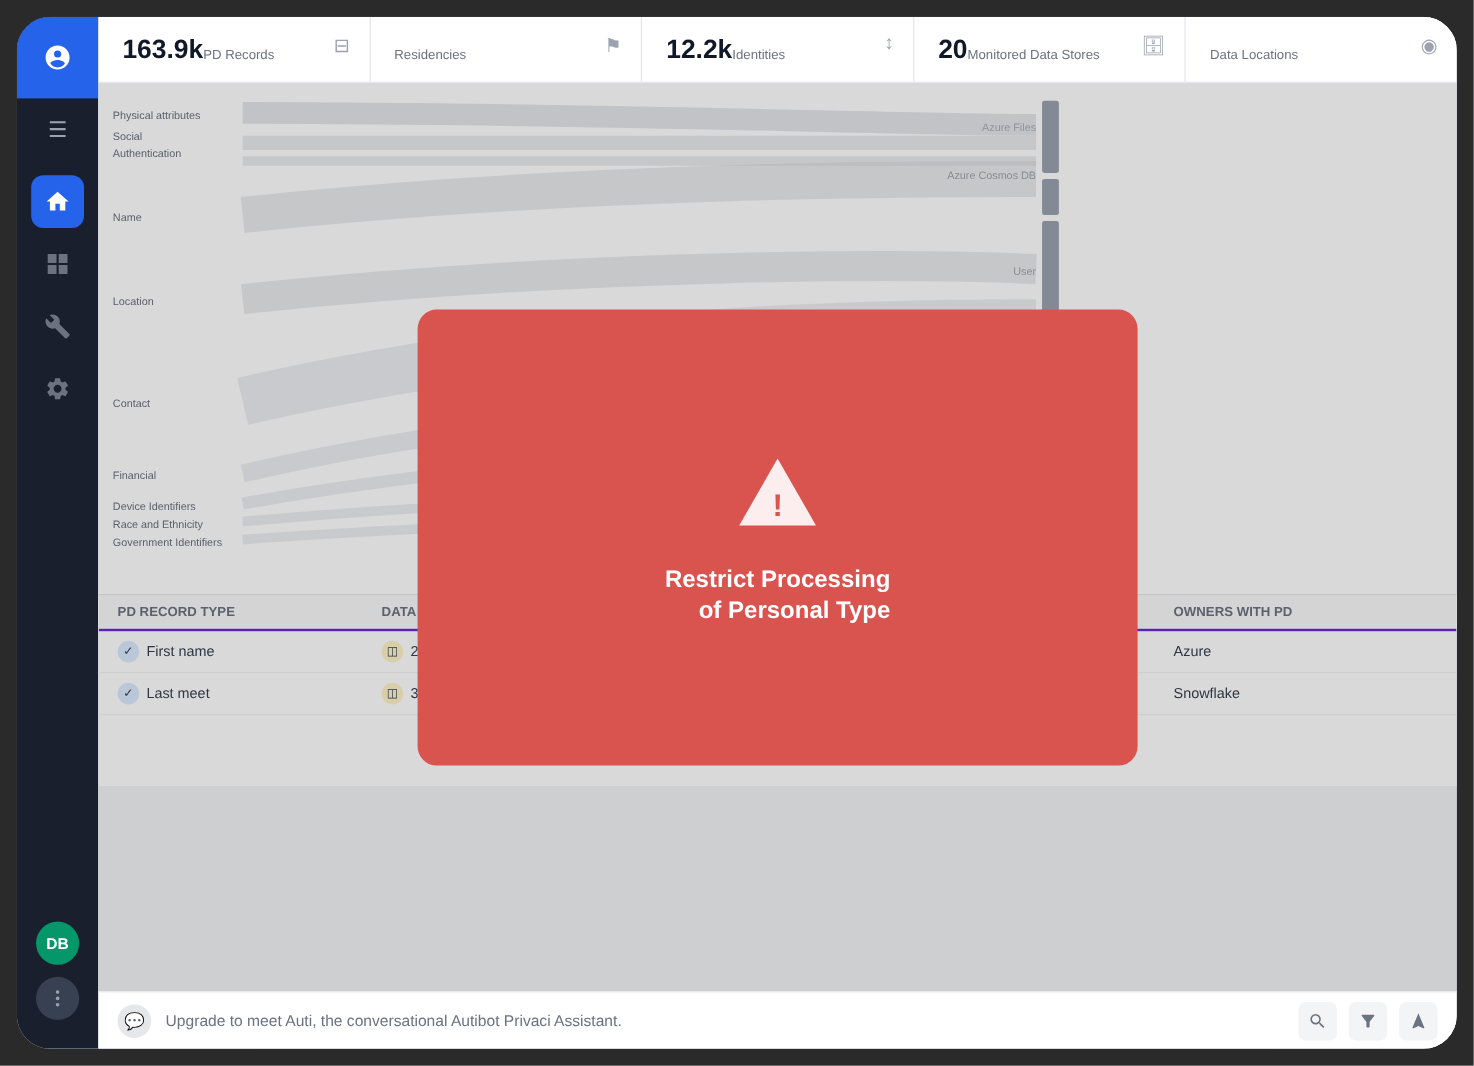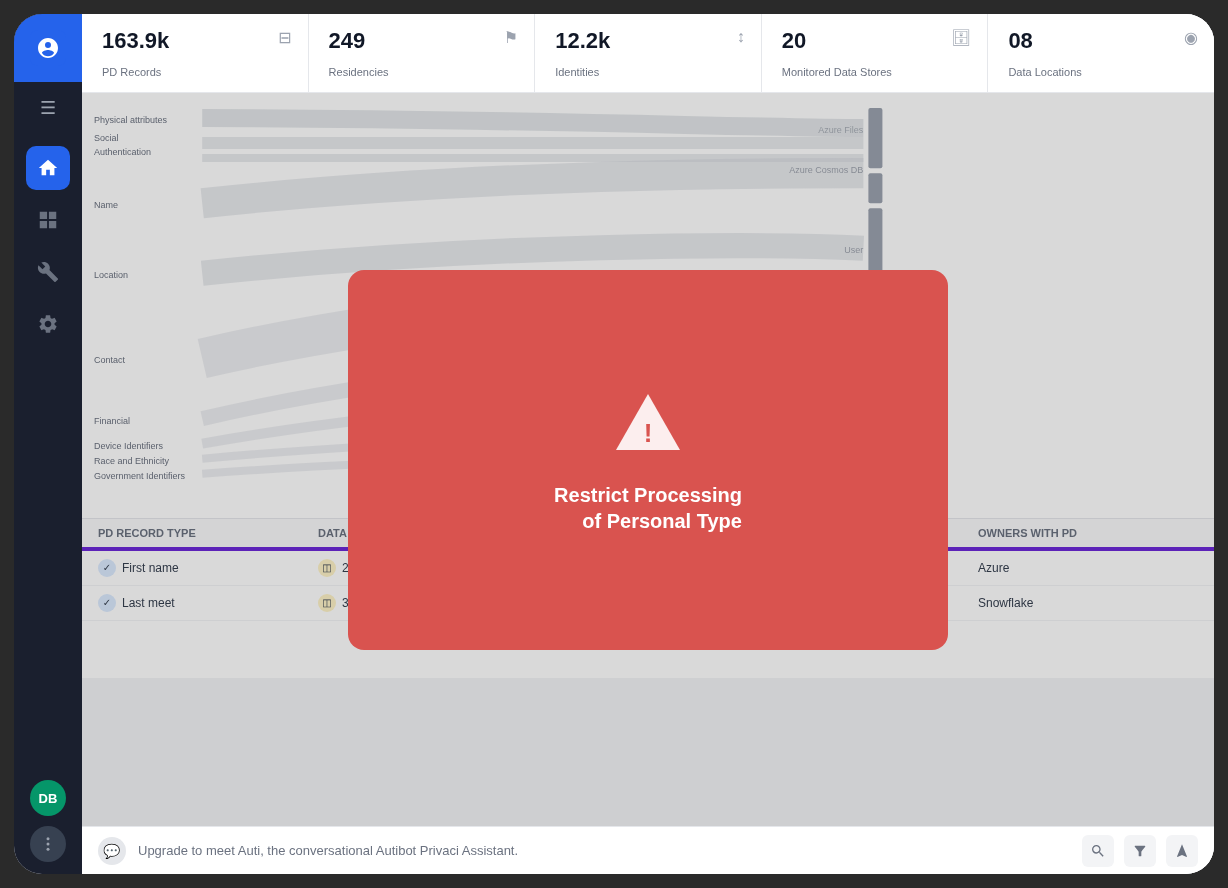--- a/index.html
+++ b/index.html
@@ -88,21 +88,21 @@
     }
     .sidebar-item svg {
       width: 22px;
       height: 22px;
     }
     .sidebar-bottom {
       display: flex;
       flex-direction: column;
       align-items: center;
       gap: 10px;
-      padding-bottom: 12px;
+      padding-bottom: 24px;
     }
     .avatar-circle {
       width: 36px;
       height: 36px;
       border-radius: 50%;
       background: #059669;
       display: flex;
       align-items: center;
       justify-content: center;
       color: white;
@@ -146,21 +146,20 @@
       display: flex;
       background: white;
       border-bottom: 1px solid #e5e7eb;
       flex-shrink: 0;
     }
     .stat-item {
       flex: 1;
       padding: 14px 20px;
       border-right: 1px solid #e5e7eb;
       display: flex;
-      flex-direction: column;
       position: relative;
     }
     .stat-item:last-child {
       border-right: none;
     }
     .stat-value {
       font-size: 22px;
       font-weight: 700;
       color: #111827;
     }
@@ -192,21 +191,21 @@
     .table-area {
       background: white;
       border-top: 1px solid #e5e7eb;
       flex-shrink: 0;
       height: 160px;
       overflow: hidden;
     }
     .table-header-row {
       display: flex;
       background: #f9fafb;
-      border-bottom: 4px solid #6d28d9;
+      border-bottom: 2px solid #6d28d9;
       padding: 8px 16px;
     }
     .table-col {
       flex: 1;
       font-size: 11px;
       font-weight: 600;
       color: #6b7280;
       text-transform: uppercase;
     }
     .table-row {
@@ -363,36 +362,34 @@
     <div class="main-content">
 
 
       <div class="stats-bar">
         <div class="stat-item">
           <span class="stat-value">163.9k</span>
           <span class="stat-label">PD Records</span>
           <span class="stat-icon">⊟</span>
         </div>
         <div class="stat-item">
-          <span class="stat-value">249</span>
           <span class="stat-label">Residencies</span>
           <span class="stat-icon">⚑</span>
         </div>
         <div class="stat-item">
           <span class="stat-value">12.2k</span>
           <span class="stat-label">Identities</span>
           <span class="stat-icon">↕</span>
         </div>
         <div class="stat-item">
           <span class="stat-value">20</span>
           <span class="stat-label">Monitored Data Stores</span>
           <span class="stat-icon">🗄</span>
         </div>
         <div class="stat-item">
-          <span class="stat-value">08</span>
           <span class="stat-label">Data Locations</span>
           <span class="stat-icon">◉</span>
         </div>
       </div>
 
       <div style="flex:1; position:relative; overflow:hidden;">
         <div class="sankey-area">
           <svg class="sankey-svg" viewBox="0 0 1130 420" preserveAspectRatio="xMidYMid meet">
 
             <text x="12" y="30" font-size="9" fill="#6b7280">Physical attributes</text>

